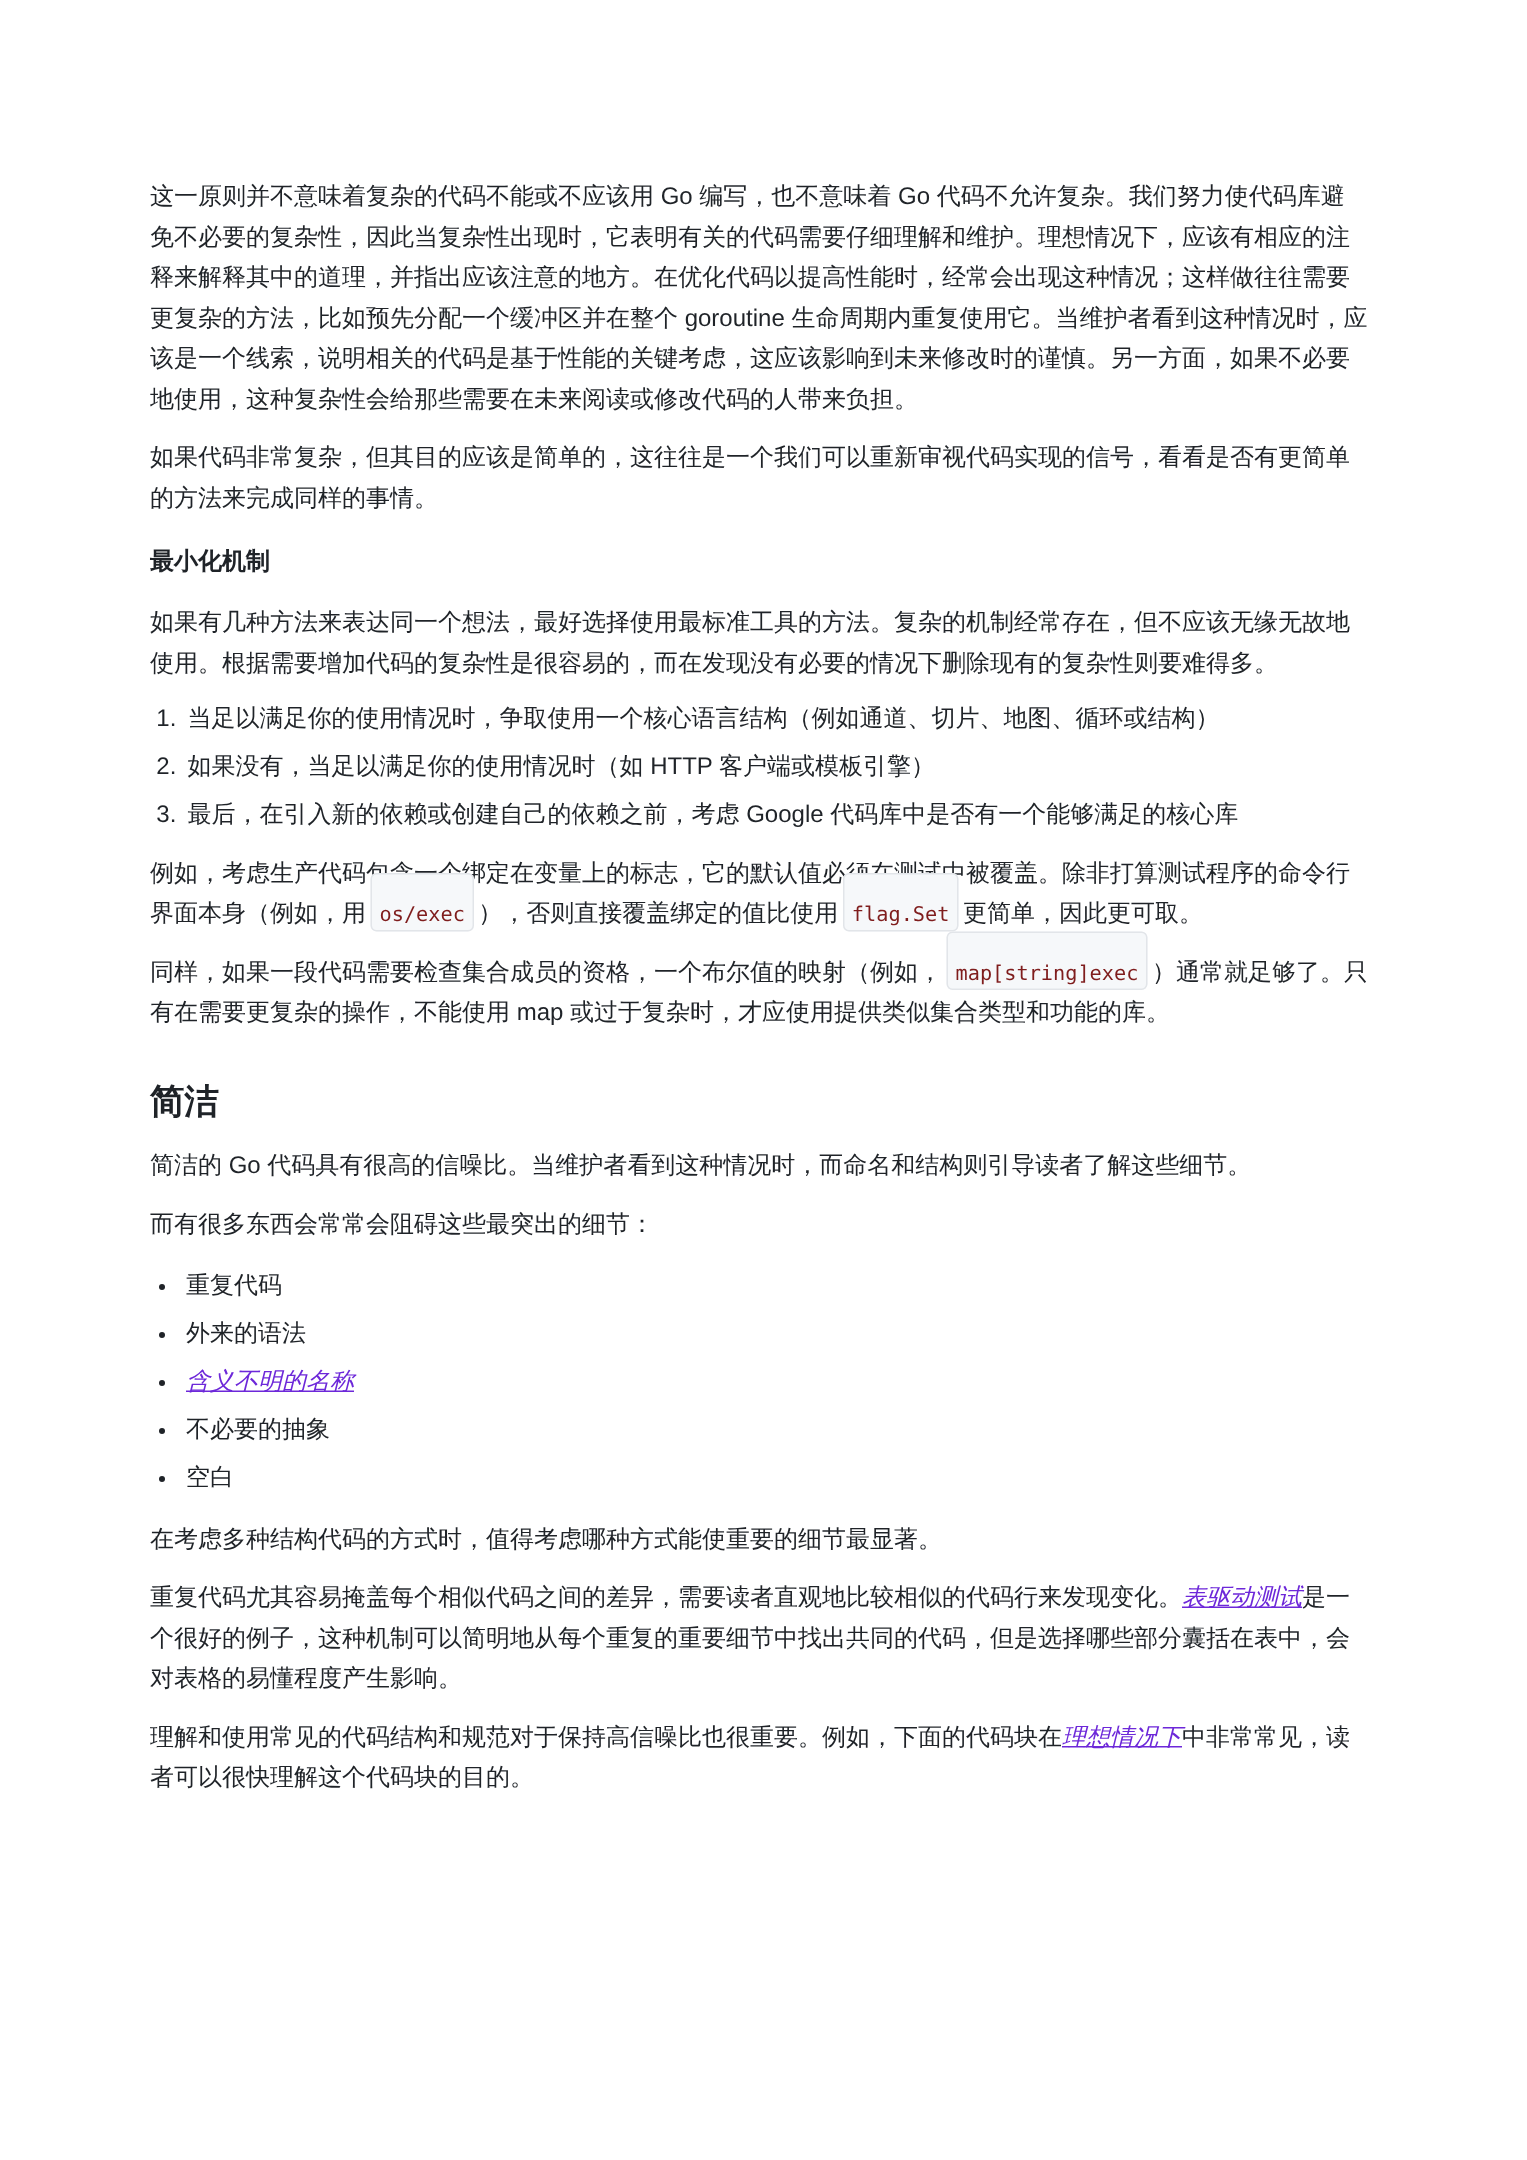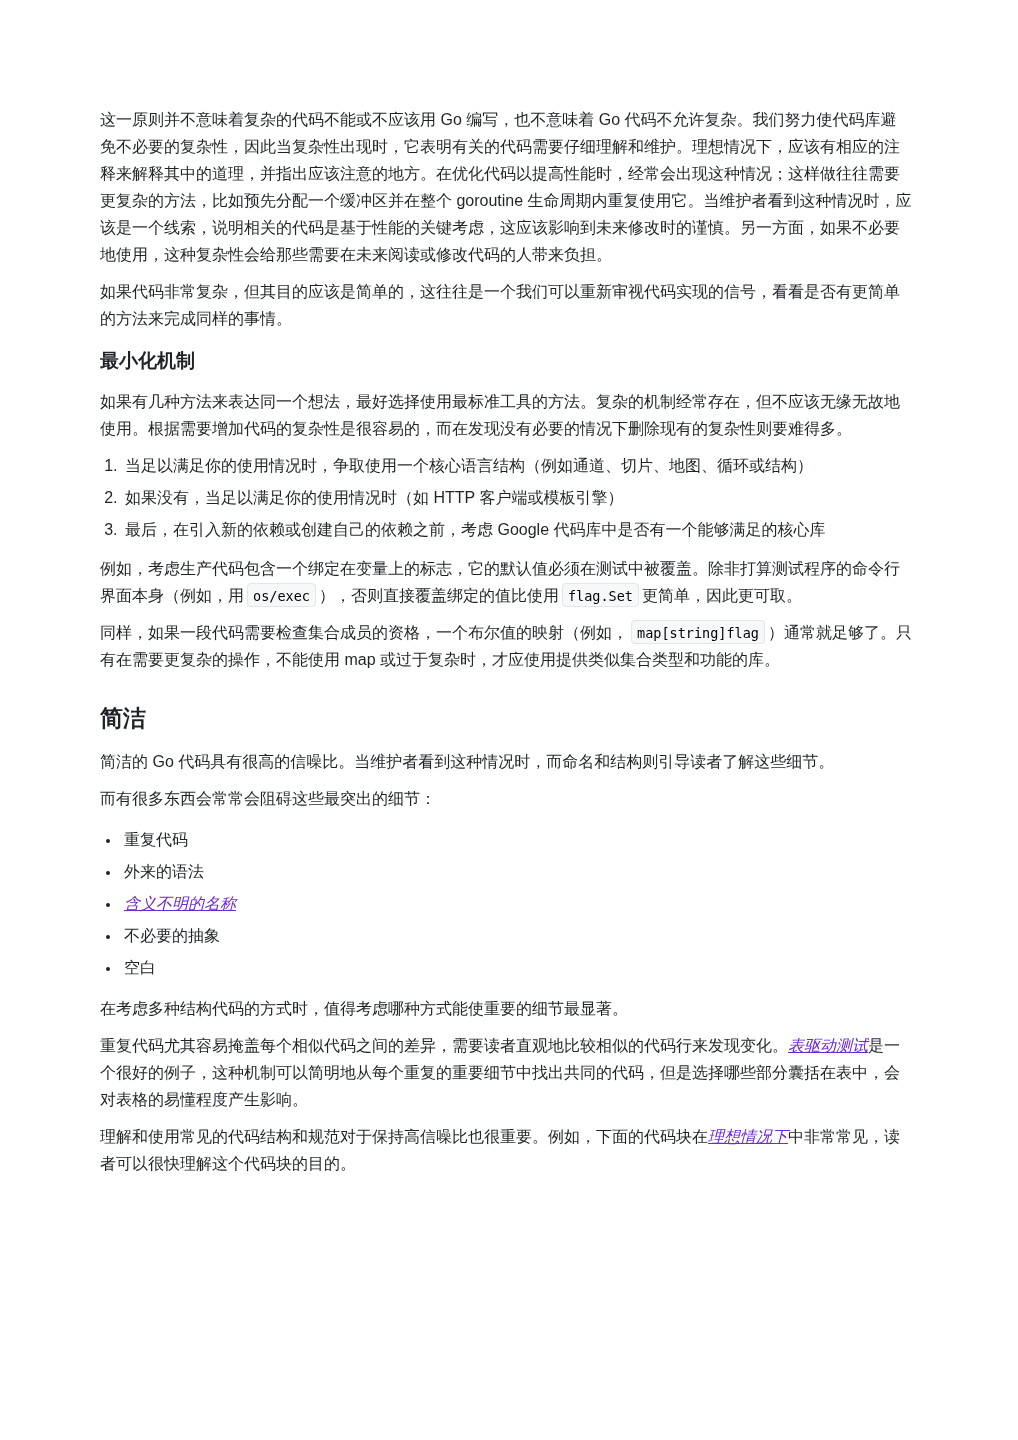--- a/index.html
+++ b/index.html
@@ -10,48 +10,48 @@
     background: #ffffff;
     color: #1f2328;
     font-family: "Liberation Sans", "DejaVu Sans", sans-serif;
   }
   .page {
     width: 912px;
     padding: 106px 0 0 100px;
     font-size: 16px;
     line-height: 27px;
   }
-  .page p { margin: 0 0 10px; }
+  .page p { margin: 12px 0 10px; }
   h2.sec-title {
     font-size: 23px;
     line-height: 31px;
     font-weight: 700;
     margin: 30px 0 14px;
   }
   h3.sub-title {
-    font-size: 19px;
+    font-size: 16px;
     line-height: 26px;
     font-weight: 700;
     margin: 16px 0 14px;
   }
   ol.num-list { margin: 2px 0 12px; padding-left: 22px; }
   ul.dot-list { margin: 14px 0 14px; padding-left: 21px; }
   ol.num-list > li, ul.dot-list > li { margin: 0 0 5px; padding-left: 3px; }
   ul.dot-list > li::marker { color: #1f2328; font-size: 14px; }
   code.inline-code {
     font-family: "DejaVu Sans Mono", "Liberation Mono", monospace;
     font-size: 13.5px;
     line-height: 20px;
     background: #f6f8fa;
     border: 1px solid #e2e5e9;
     border-radius: 4px;
-    padding: 4px 5px 2px;
+    padding: 19px 5px 2px;
     margin: 0 3px;
     white-space: nowrap;
-    color: #000000;
+    color: #7f1d1d;
   }
   a.doc-link {
     color: #6d28d9;
     text-decoration: underline;
     cursor: pointer;
     font-style: italic;
   }
 </style>
 </head>
 <body>
@@ -82,21 +82,21 @@
     <li>
       <span>最后，在引入新的依赖或创建自己的依赖之前，考虑 Google 代码库中是否有一个能够满足的核心库</span>
     </li>
   </ol>
 
   <p>
     <span>例如，考虑生产代码包含一个绑定在变量上的标志，它的默认值必须在测试中被覆盖。除非打算测试程序的命令行界面本身（例如，用</span><code class="inline-code">os/exec</code><span>），否则直接覆盖绑定的值比使用</span><code class="inline-code">flag.Set</code><span>更简单，因此更可取。</span>
   </p>
 
   <p>
-    <span>同样，如果一段代码需要检查集合成员的资格，一个布尔值的映射（例如，</span><code class="inline-code">map[string]flag</code><span>）通常就足够了。只有在需要更复杂的操作，不能使用 map 或过于复杂时，才应使用提供类似集合类型和功能的库。</span>
+    <span>同样，如果一段代码需要检查集合成员的资格，一个布尔值的映射（例如，</span><code class="inline-code">map[string]exec</code><span>）通常就足够了。只有在需要更复杂的操作，不能使用 map 或过于复杂时，才应使用提供类似集合类型和功能的库。</span>
   </p>
 
   <h2 class="sec-title">简洁</h2>
 
   <p>
     <span>简洁的 Go 代码具有很高的信噪比。当维护者看到这种情况时，而命名和结构则引导读者了解这些细节。</span>
   </p>
 
   <p>
     <span>而有很多东西会常常会阻碍这些最突出的细节：</span>

